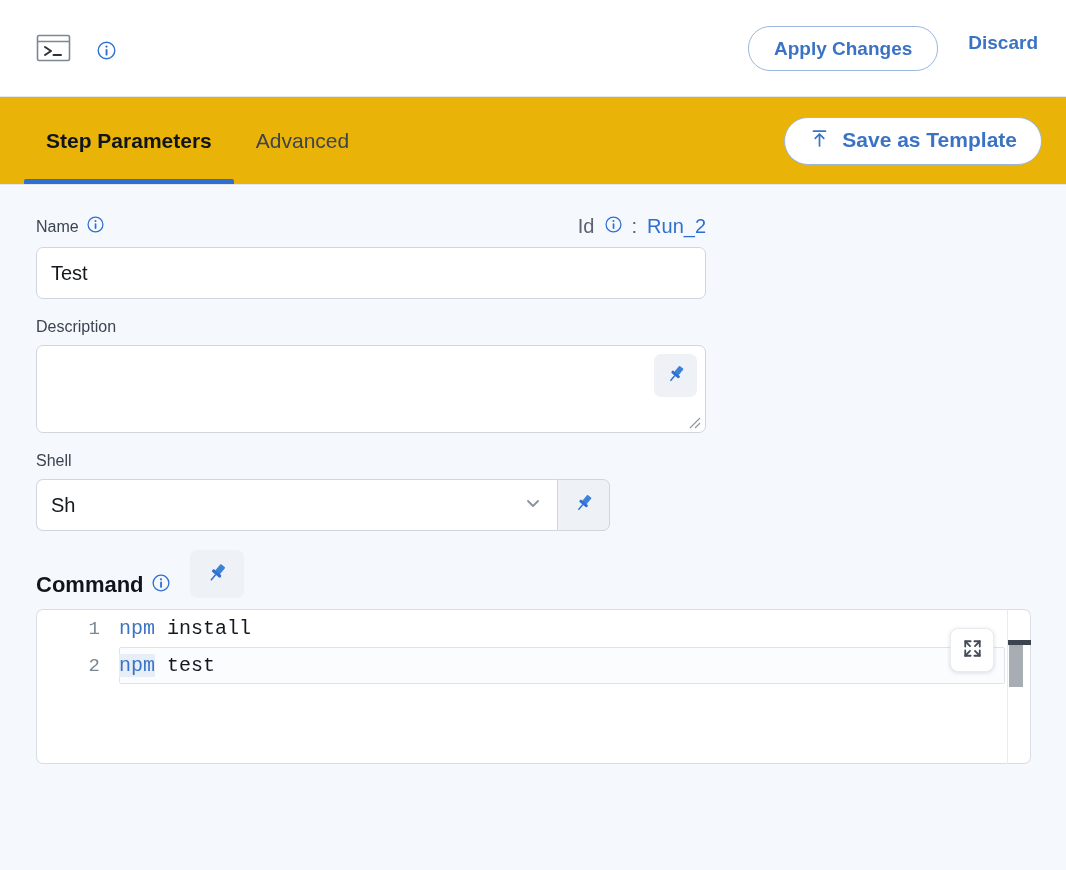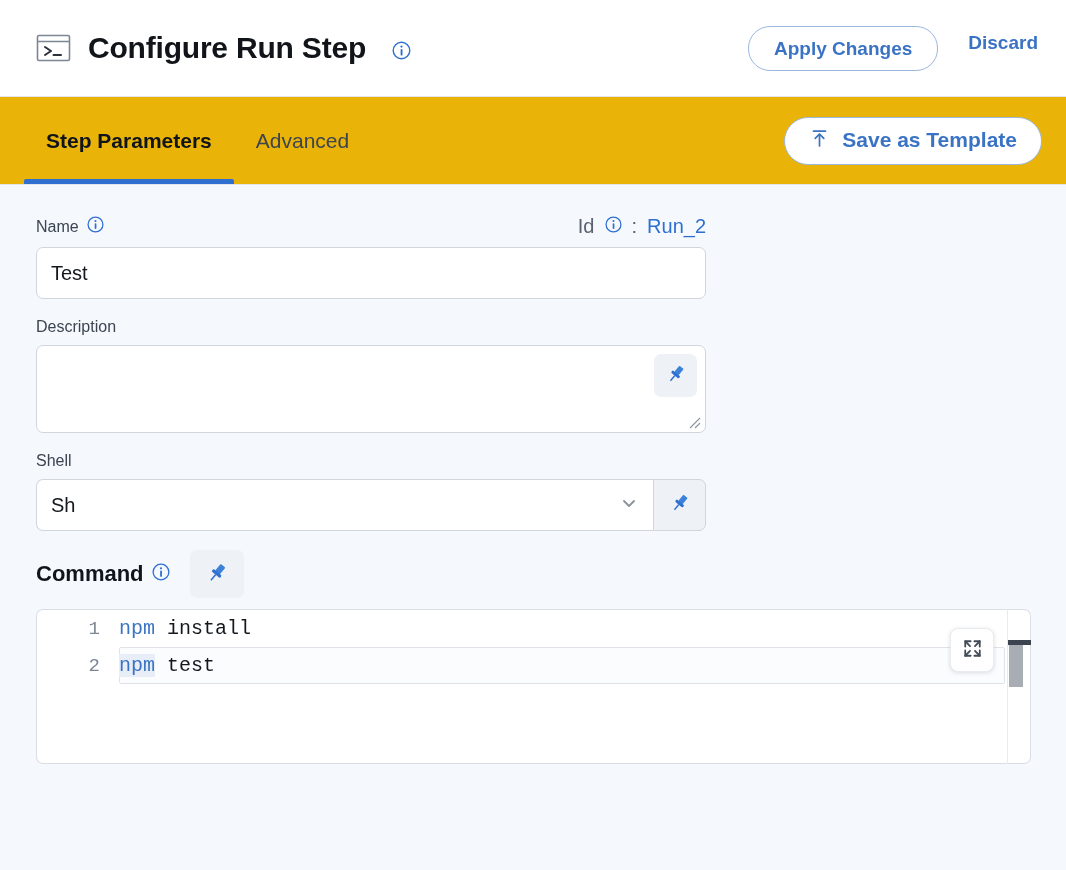--- a/index.html
+++ b/index.html
@@ -178,21 +178,21 @@
     border-radius: 7px;
     width: 43px; height: 43px;
     display: inline-flex;
     align-items: center;
     justify-content: center;
     cursor: pointer;
     padding: 0;
   }
   .pin-in-ta { position: absolute; right: 9px; top: 9px; }
 
-  .select-row { display: flex; width: 670px; }
+  .select-row { display: flex; width: 574px; }
   .select-box {
     position: relative;
     flex: 1 1 auto;
     height: 52px;
     border: 1px solid #cfd6de;
     border-right: none;
     border-radius: 7px 0 0 7px;
     background: #ffffff;
     display: flex;
     align-items: center;
@@ -208,21 +208,21 @@
     border-radius: 0 7px 7px 0;
     background: #eef1f6;
     display: inline-flex;
     align-items: center;
     justify-content: center;
     cursor: pointer;
   }
 
   .cmd-label-row {
     display: flex;
-    align-items: center;
+    align-items: flex-end;
     gap: 20px;
     margin-bottom: 11px;
   }
   .pin-btn-lg { width: 54px; height: 48px; }
 
   
   .editor-outer { position: relative; width: 995px; display: flex; }
   .editor {
     position: relative;
     flex: 1 1 auto;
@@ -304,21 +304,20 @@
 <div class="header">
   <div class="title-wrap">
     <span>
       <svg class="term-icon" viewBox="0 0 35 28" fill="none">
         <rect x="1.5" y="1.5" width="32" height="25" rx="1.5" stroke="#7d8794" stroke-width="1.6"></rect>
         <line x1="1.5" y1="7.5" x2="33.5" y2="7.5" stroke="#7d8794" stroke-width="1.6"></line>
         <polyline points="9,13 15,17 9,21" stroke="#2b3138" stroke-width="2" fill="none" stroke-linecap="round" stroke-linejoin="round"></polyline>
         <line x1="17.5" y1="21" x2="25" y2="21" stroke="#2b3138" stroke-width="2" stroke-linecap="round"></line>
       </svg>
     </span>
-    <span class="page-title">Configure Run Step</span>
     <span class="info-ico title-info">
       <svg width="19" height="19" viewBox="0 0 19 19">
         <circle cx="9.5" cy="9.5" r="8.3" fill="none" stroke="#2f6fd0" stroke-width="1.4"></circle>
         <circle cx="9.5" cy="5.6" r="1.15" fill="#2f6fd0"></circle>
         <rect x="8.6" y="8" width="1.9" height="6.6" rx="0.9" fill="#2f6fd0"></rect>
       </svg>
     </span>
   </div>
 
   <div class="header-actions">

